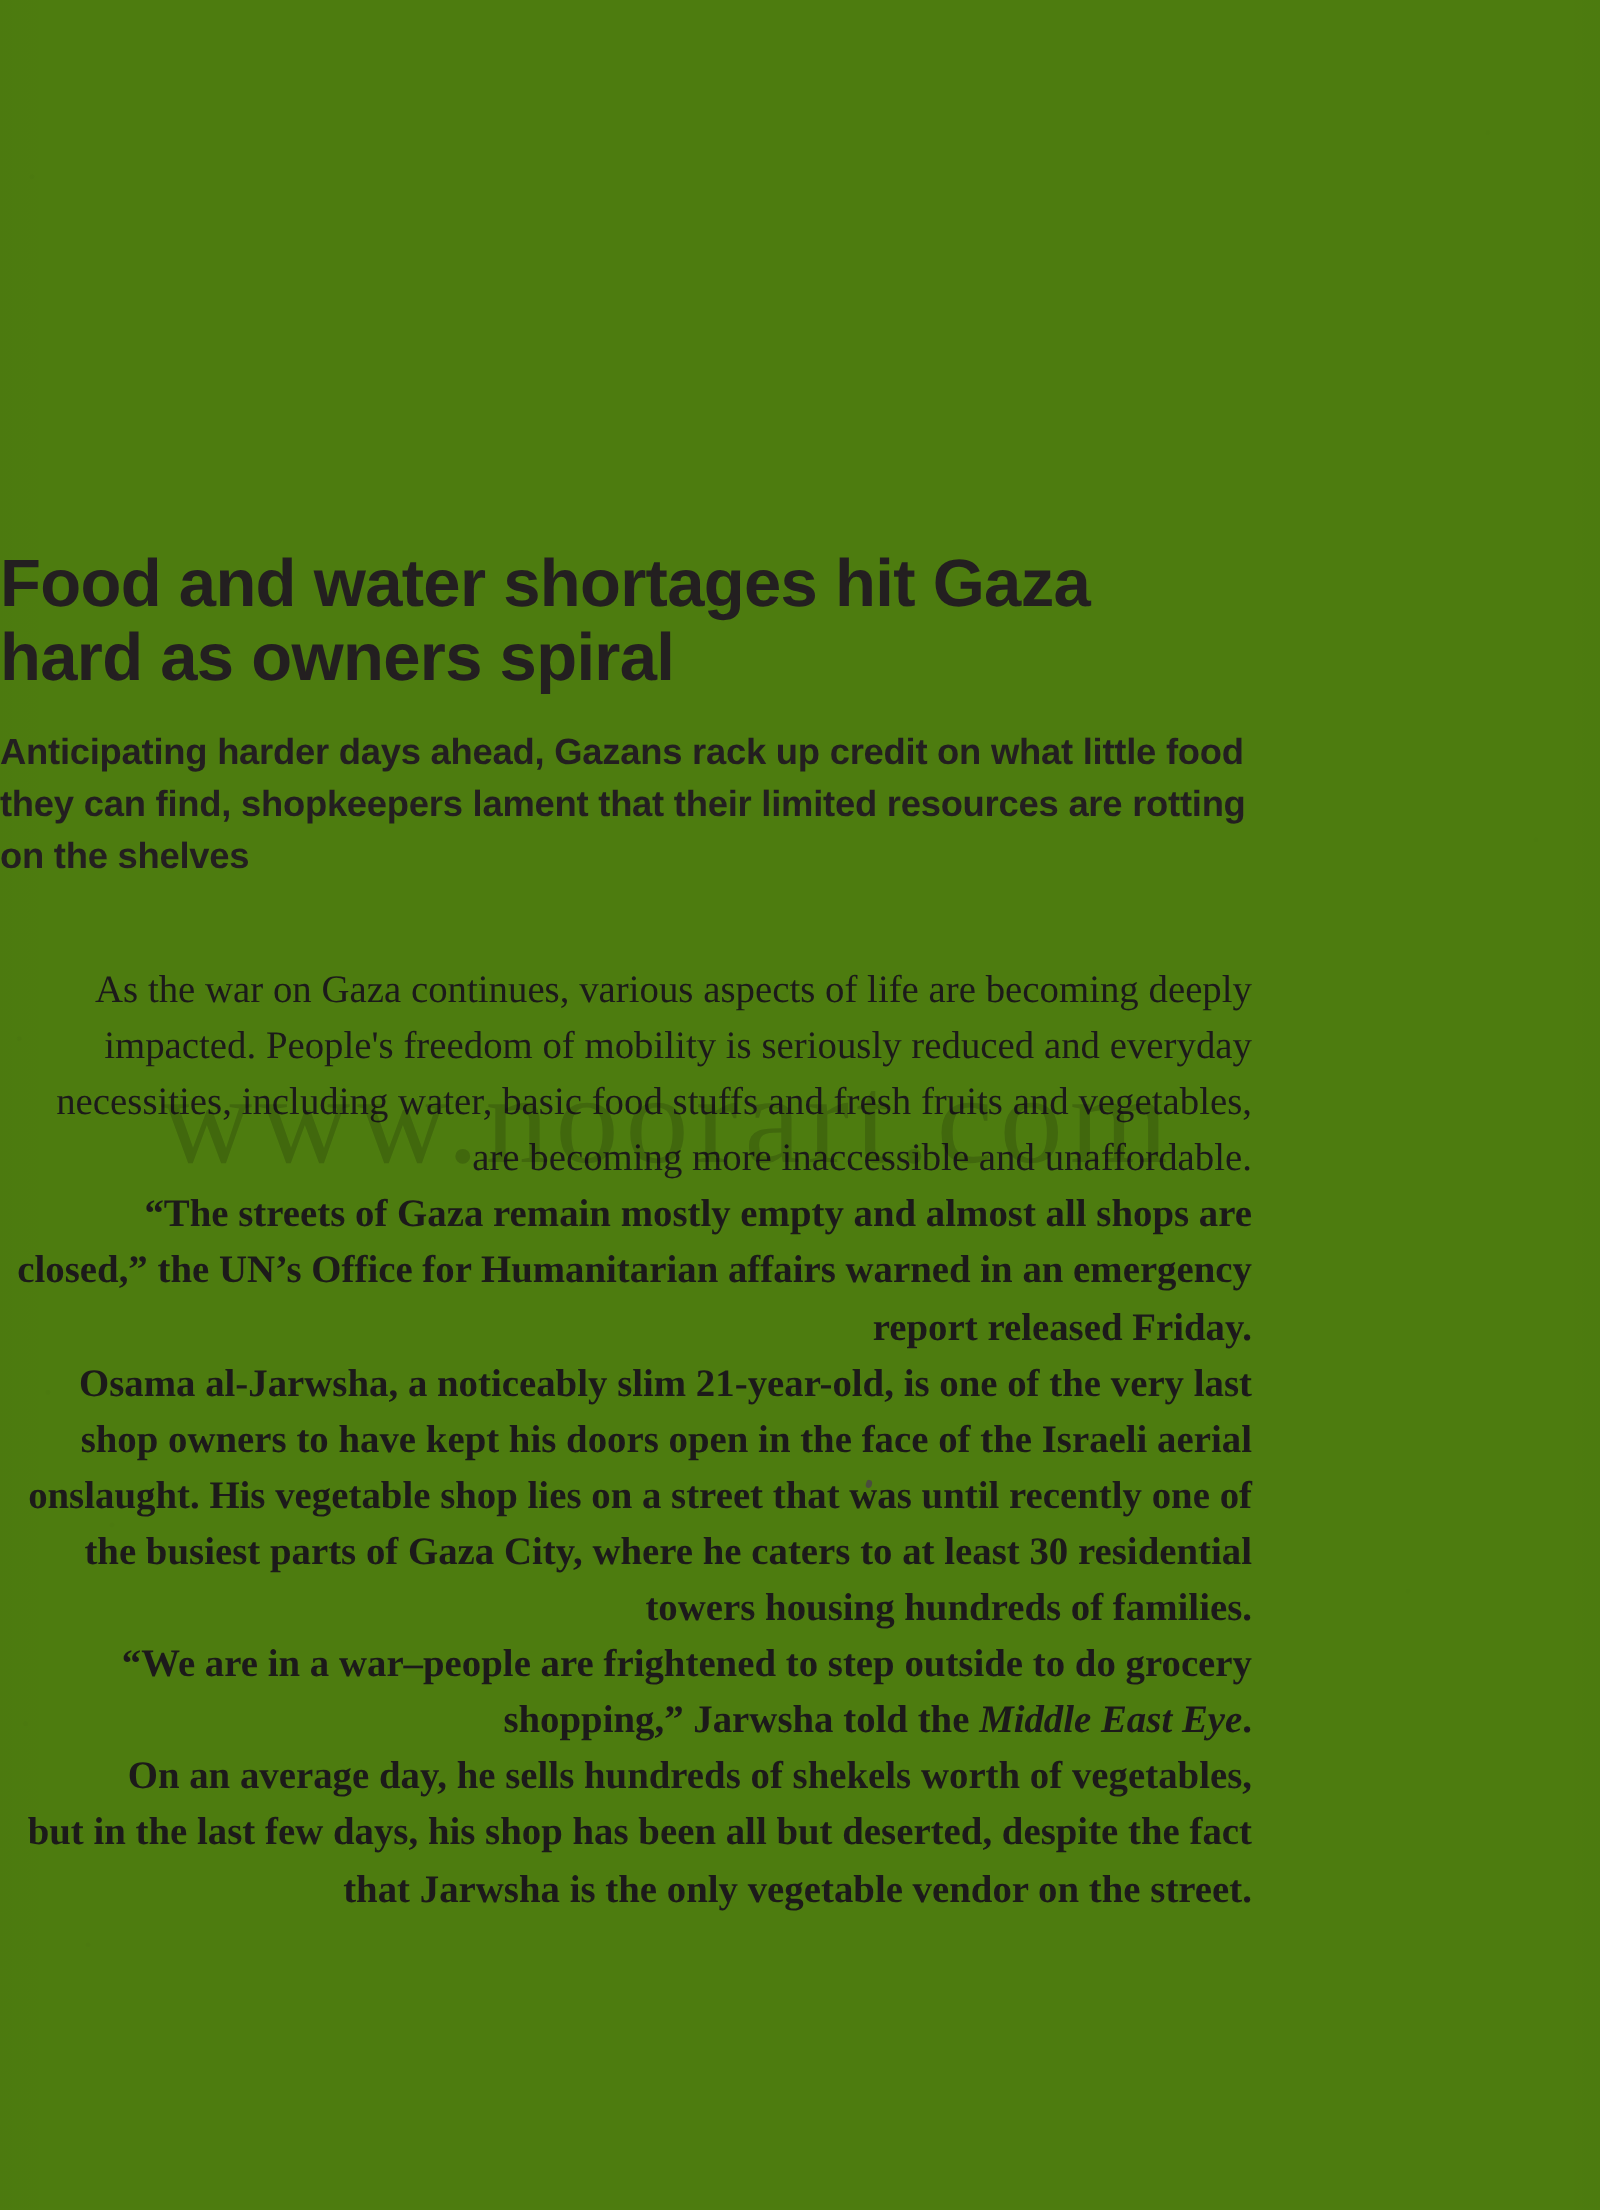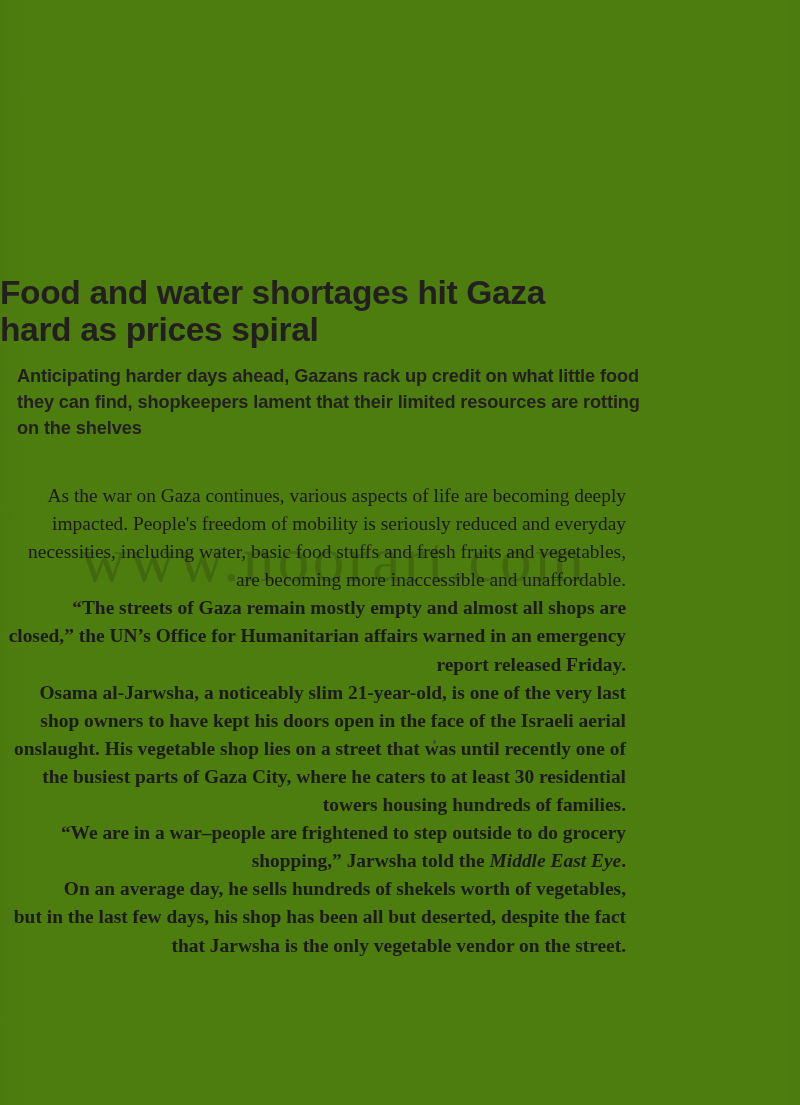--- a/index.html
+++ b/index.html
@@ -57,21 +57,21 @@
     font-weight: 700;
     font-size: 33.5px;
     line-height: 37px;
     letter-spacing: -0.35px;
     color: #231f20;
   }
 
   
   .standfirst {
     position: absolute;
-    left: 17px;
+    left: 0;
     top: 363px;
     width: 632px;
     margin: 0;
     font-family: "Liberation Sans", "DejaVu Sans", sans-serif;
     font-weight: 700;
     font-size: 18.2px;
     line-height: 26px;
     letter-spacing: -0.12px;
     color: #231f20;
   }
@@ -135,21 +135,21 @@
 </style>
 </head>
 <body>
 
 <div class="page">
 
   <div class="scan-grain"></div>
 
   <h1 class="headline">
     <span>Food and water shortages hit Gaza</span><br>
-    <span>hard as prices spiral</span>
+    <span>hard as owners spiral</span>
   </h1>
 
   <h2 class="standfirst">
     <span>Anticipating harder days ahead, Gazans rack up credit on what little</span>
     <span>food they can find, shopkeepers lament that their limited resources</span>
     <span>are rotting on the shelves</span>
   </h2>
 
   <div class="body-copy">
     <p>As the war on Gaza continues, various aspects of life are becoming deeply impacted. People's freedom of mobility is seriously reduced and everyday necessities, including water, basic food stuffs and fresh fruits and vegetables, are becoming more inaccessible and unaffordable.</p>

